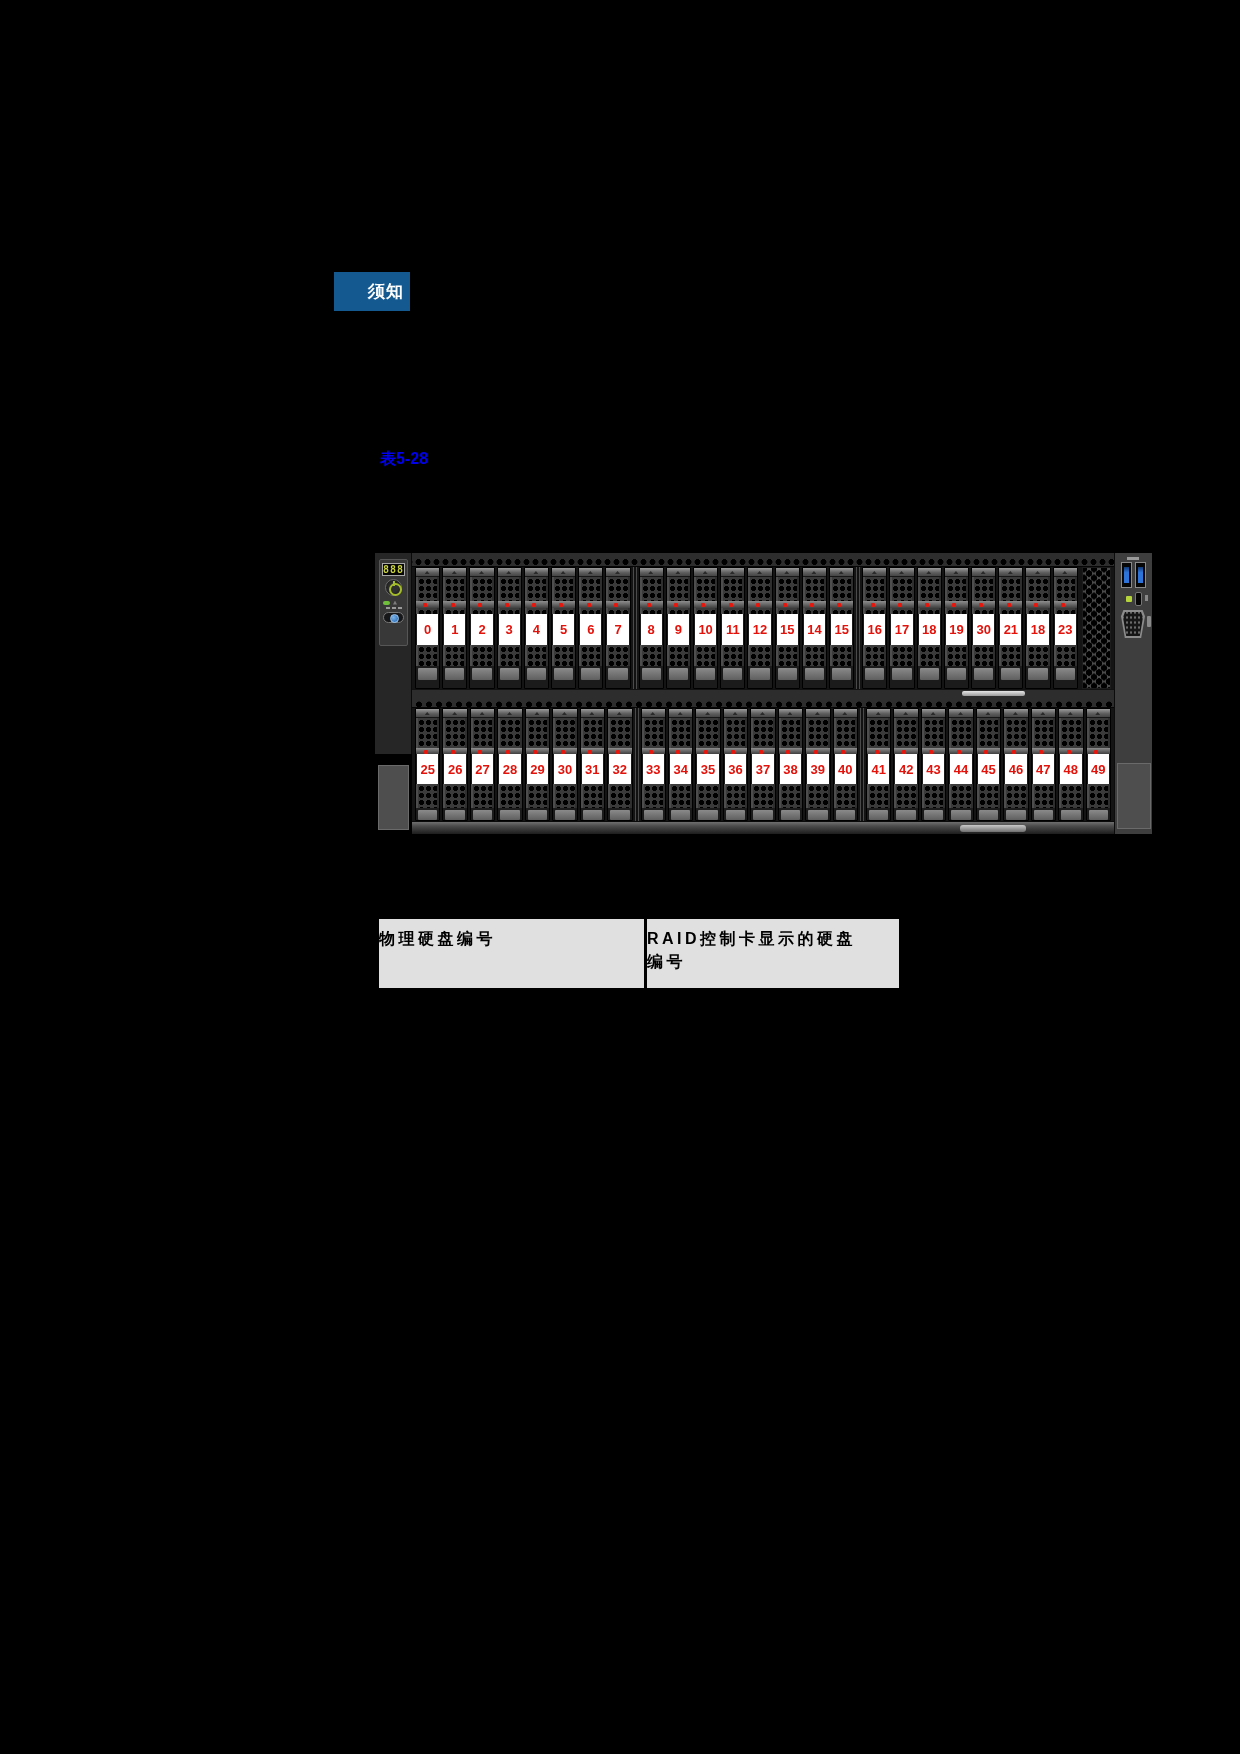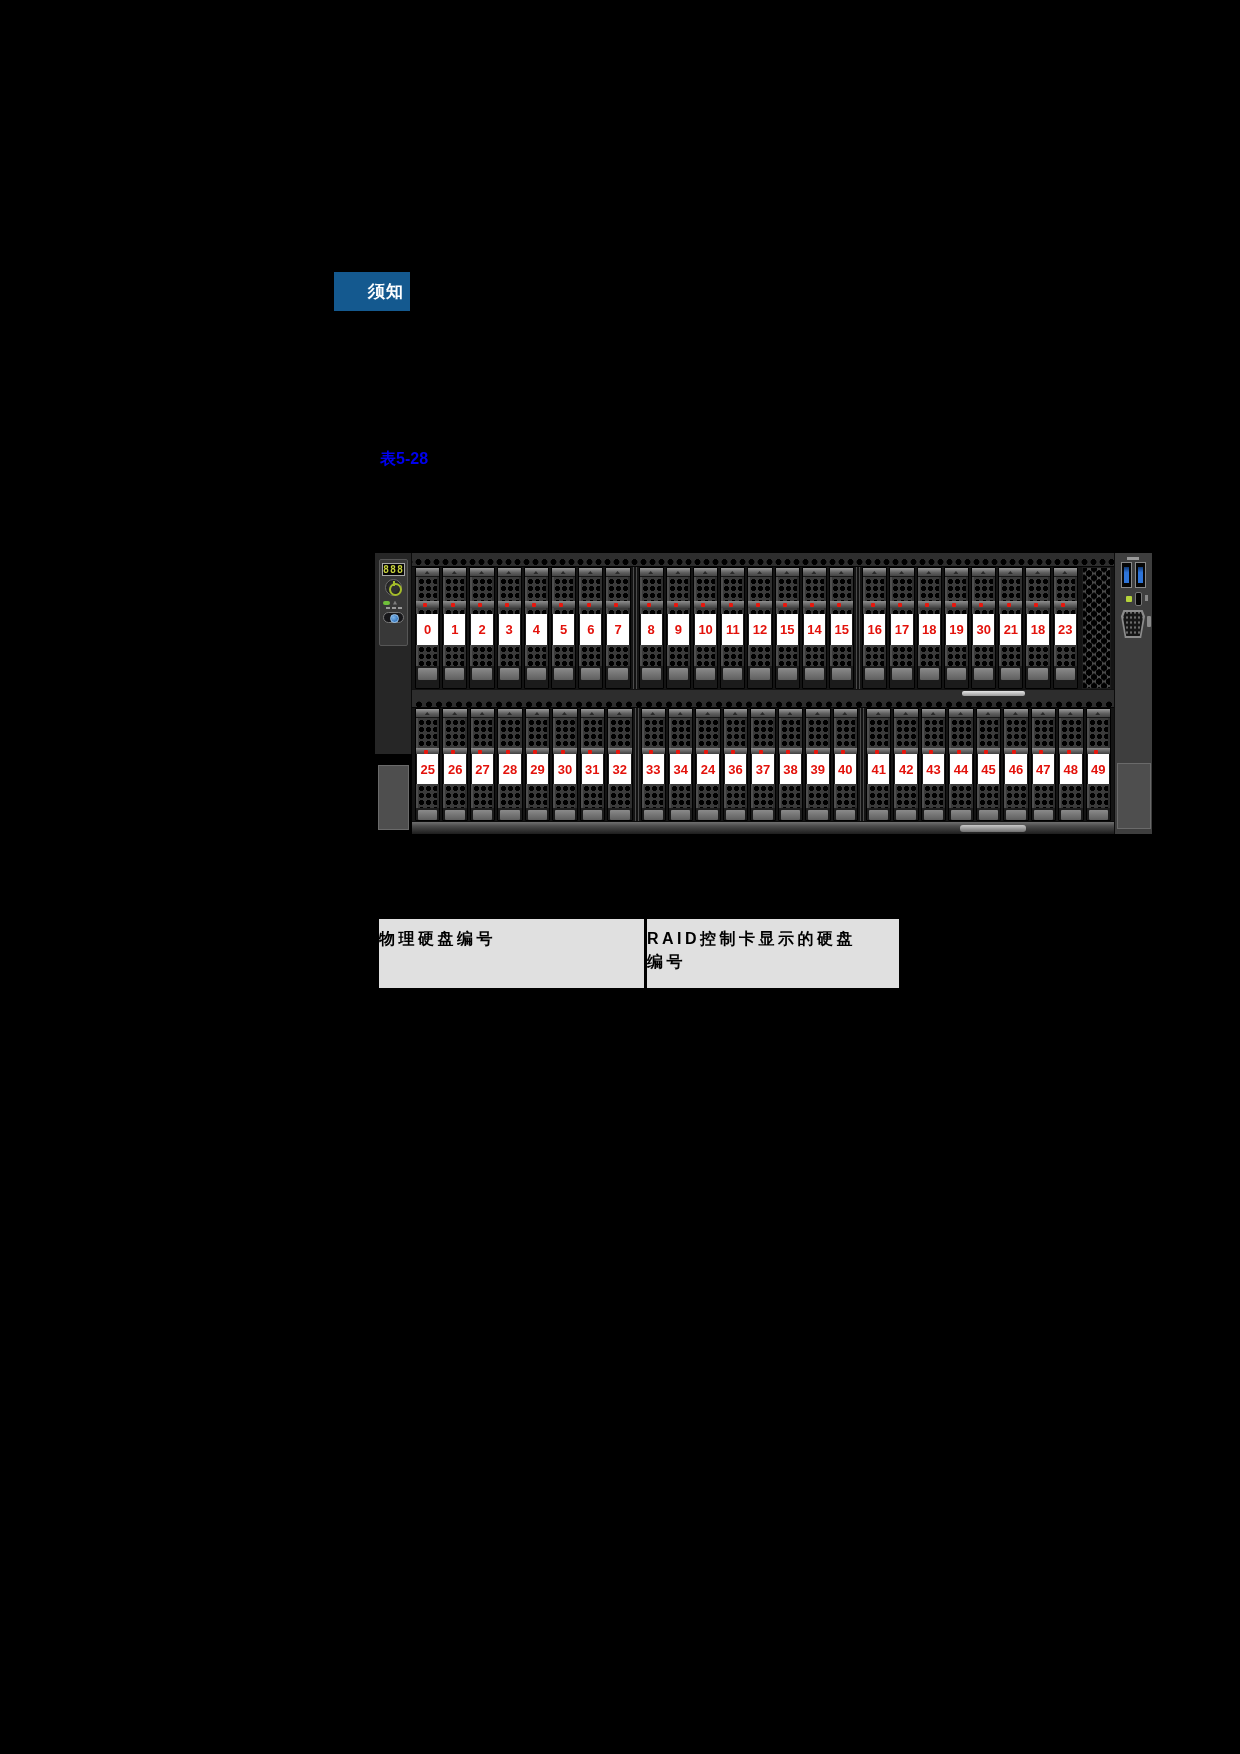--- a/index.html
+++ b/index.html
@@ -458,21 +458,21 @@
             <div class="drive-holes h1"></div>
             <div class="drive-led-bar"></div>
             <div class="slot-label">34</div>
             <div class="drive-holes h3"></div>
             <div class="drive-tab"></div>
           </div>
           <div class="drive">
             <div class="drive-cap"></div>
             <div class="drive-holes h1"></div>
             <div class="drive-led-bar"></div>
-            <div class="slot-label">24</div>
+            <div class="slot-label">35</div>
             <div class="drive-holes h3"></div>
             <div class="drive-tab"></div>
           </div>
           <div class="drive">
             <div class="drive-cap"></div>
             <div class="drive-holes h1"></div>
             <div class="drive-led-bar"></div>
             <div class="slot-label">36</div>
             <div class="drive-holes h3"></div>
             <div class="drive-tab"></div>

